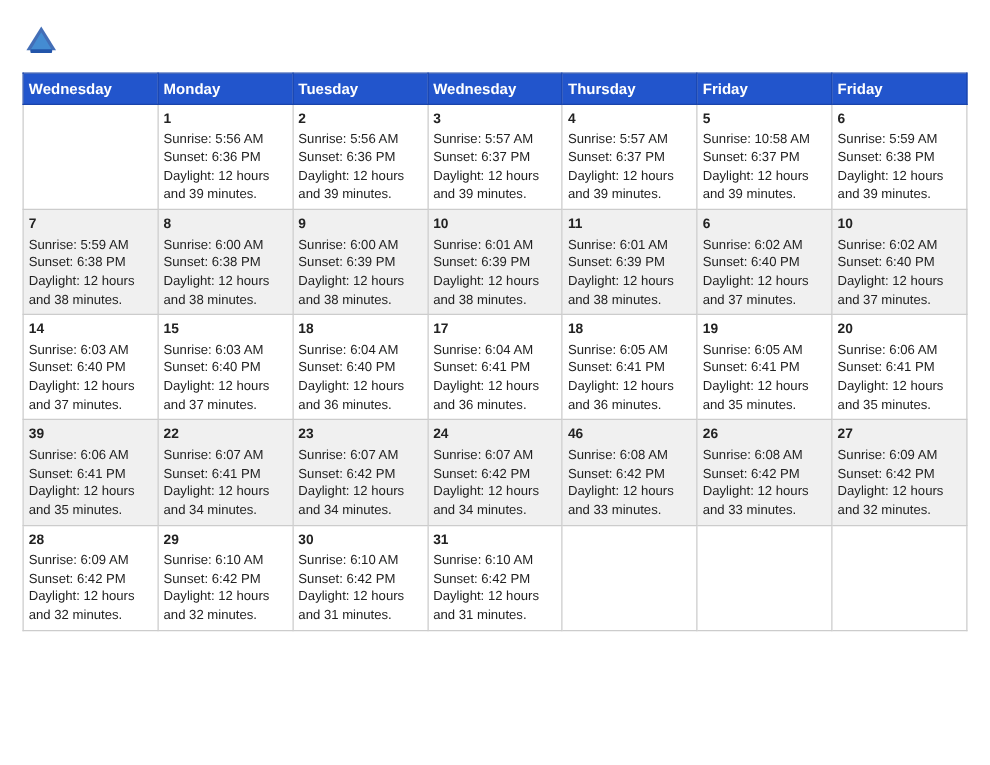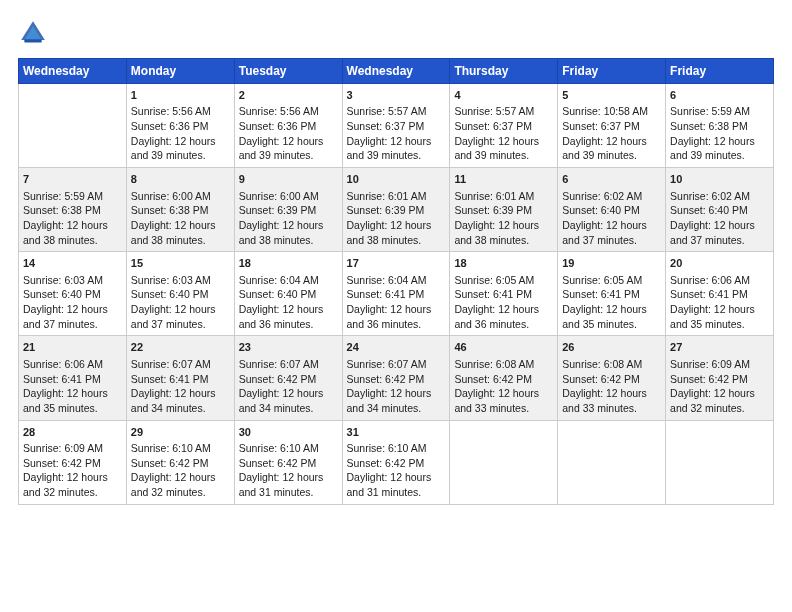--- a/index.html
+++ b/index.html
@@ -251,21 +251,21 @@
           </td>
           <td>
             <span class="day-num">20</span>
             <span style="display: block;">Sunrise: 6:06 AM</span>
             <span style="display: block;">Sunset: 6:41 PM</span>
             <span style="display: block;">Daylight: 12 hours and 35 minutes.</span>
           </td>
         </tr>
         <tr class="row-stripe-2">
           <td>
-            <span class="day-num">21</span>
+            <span class="day-num">39</span>
             <span style="display: block;">Sunrise: 6:06 AM</span>
             <span style="display: block;">Sunset: 6:41 PM</span>
             <span style="display: block;">Daylight: 12 hours and 35 minutes.</span>
           </td>
           <td>
             <span class="day-num">22</span>
             <span style="display: block;">Sunrise: 6:07 AM</span>
             <span style="display: block;">Sunset: 6:41 PM</span>
             <span style="display: block;">Daylight: 12 hours and 34 minutes.</span>
           </td>

